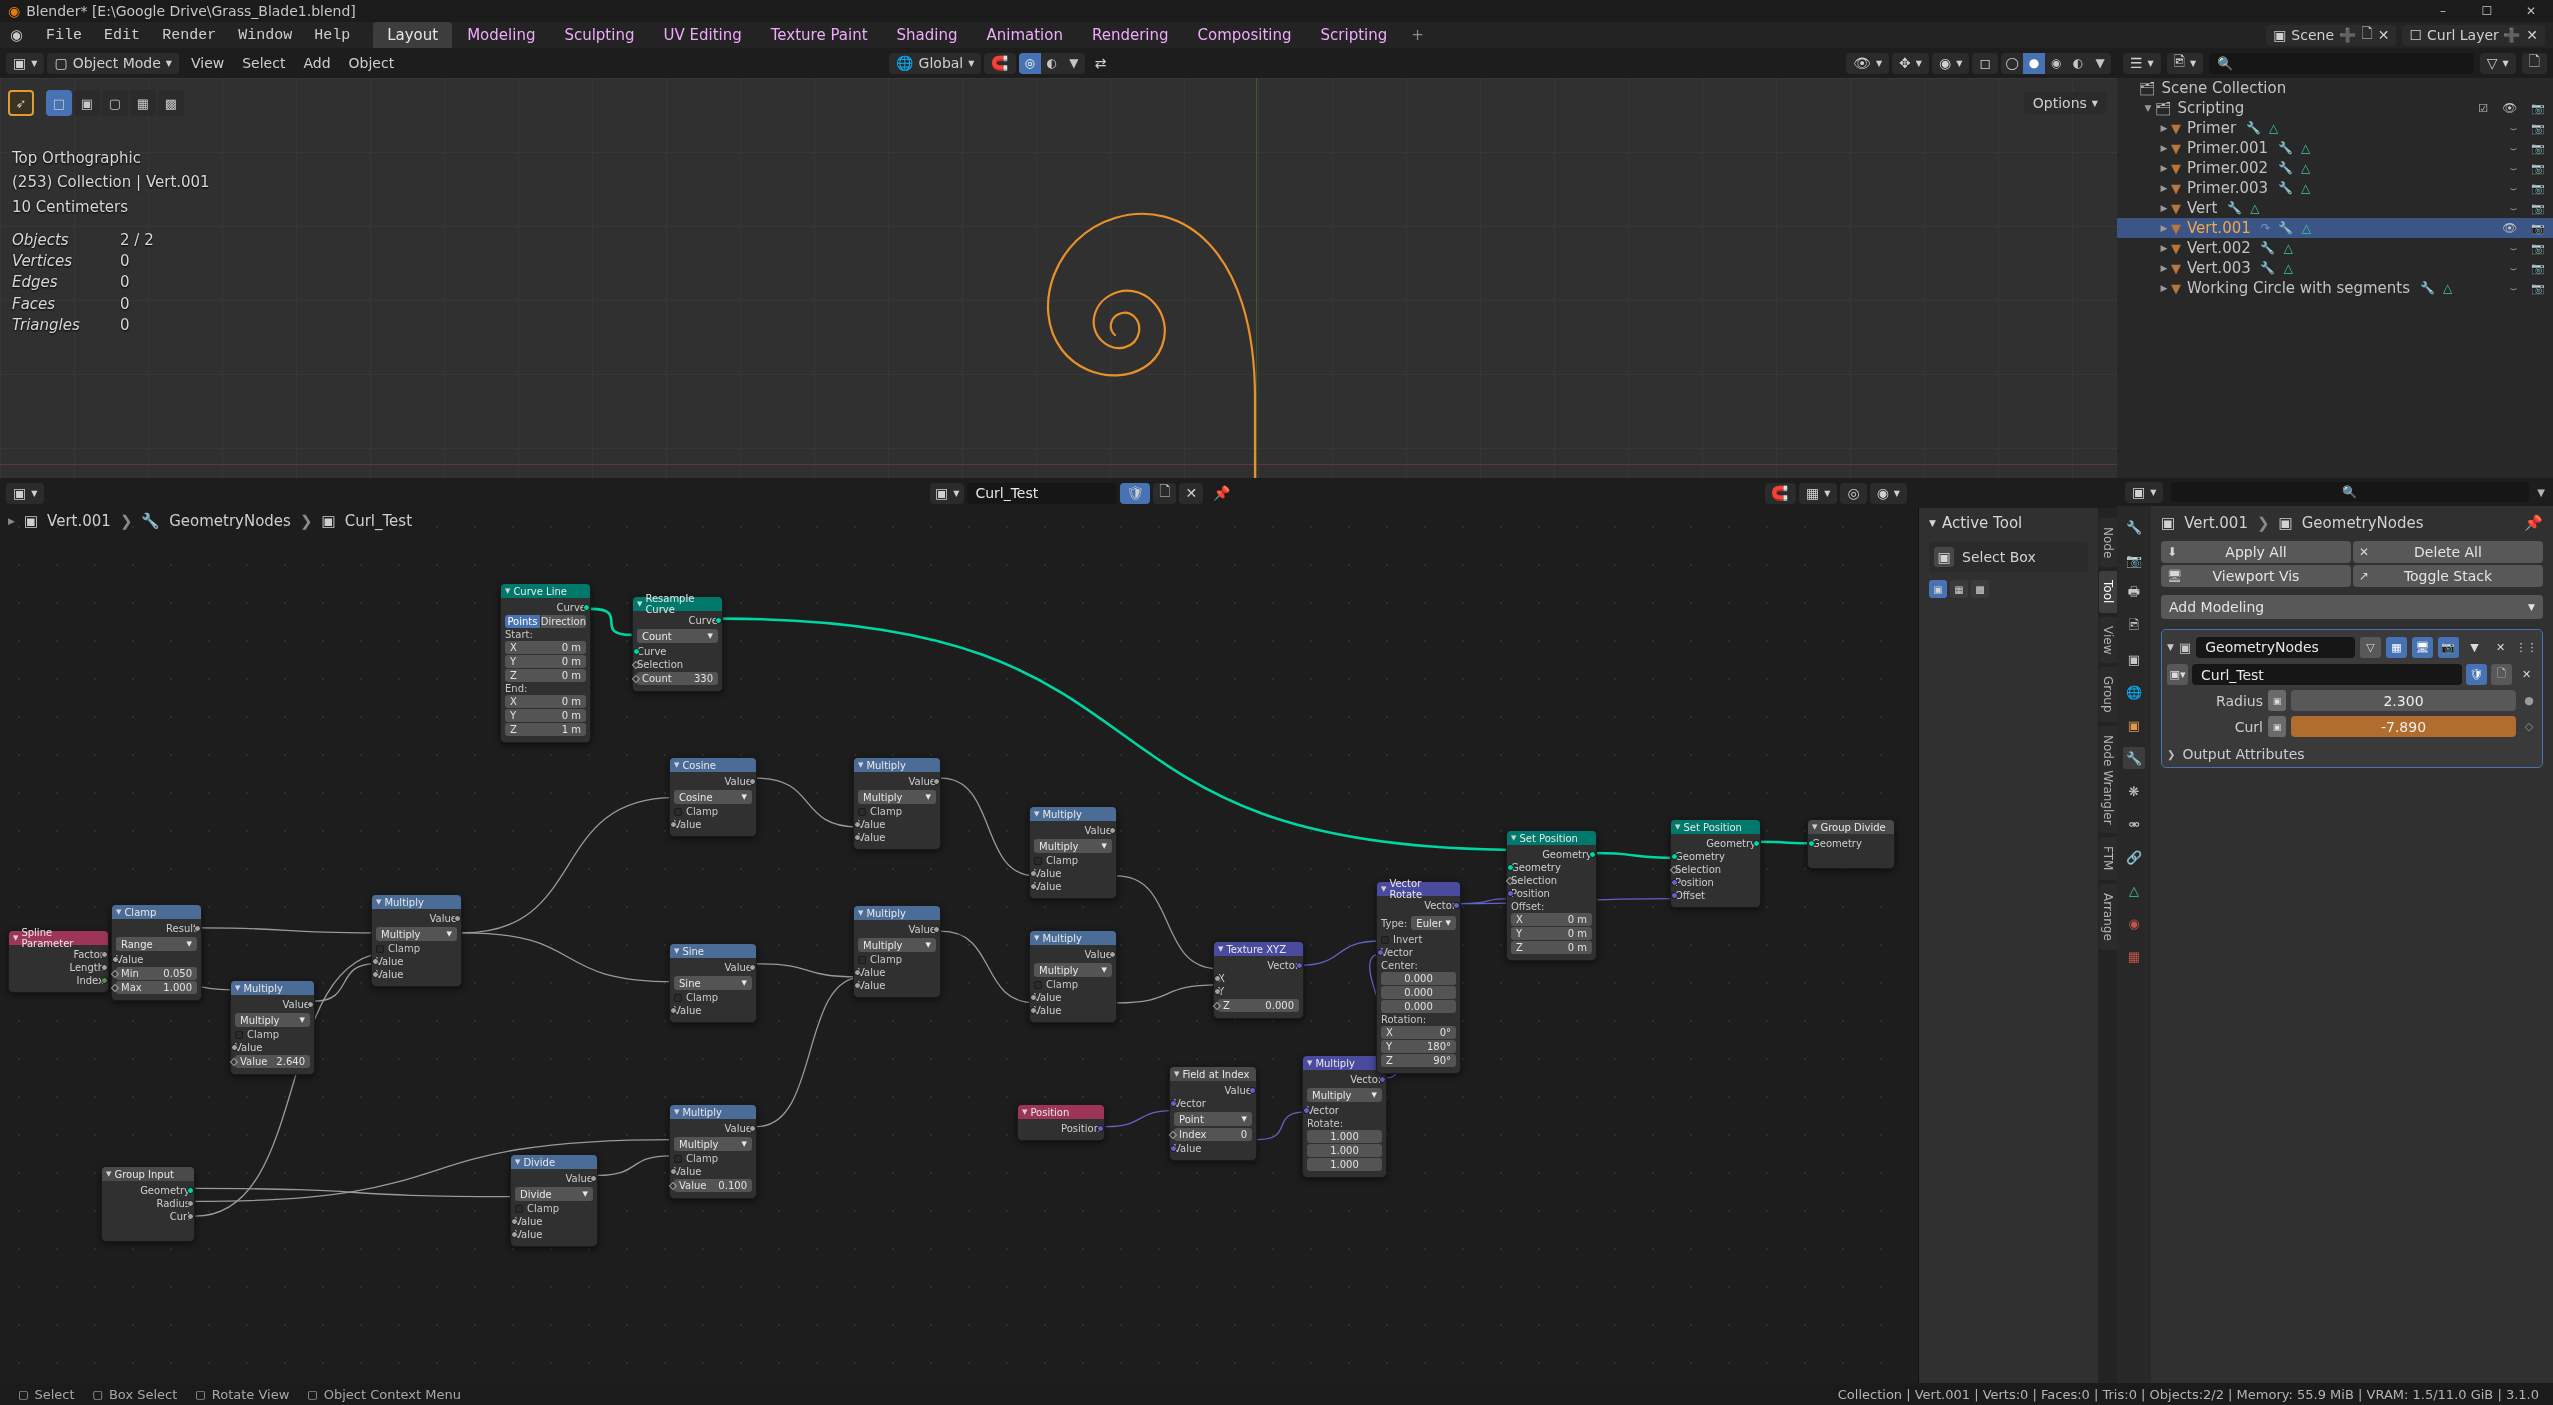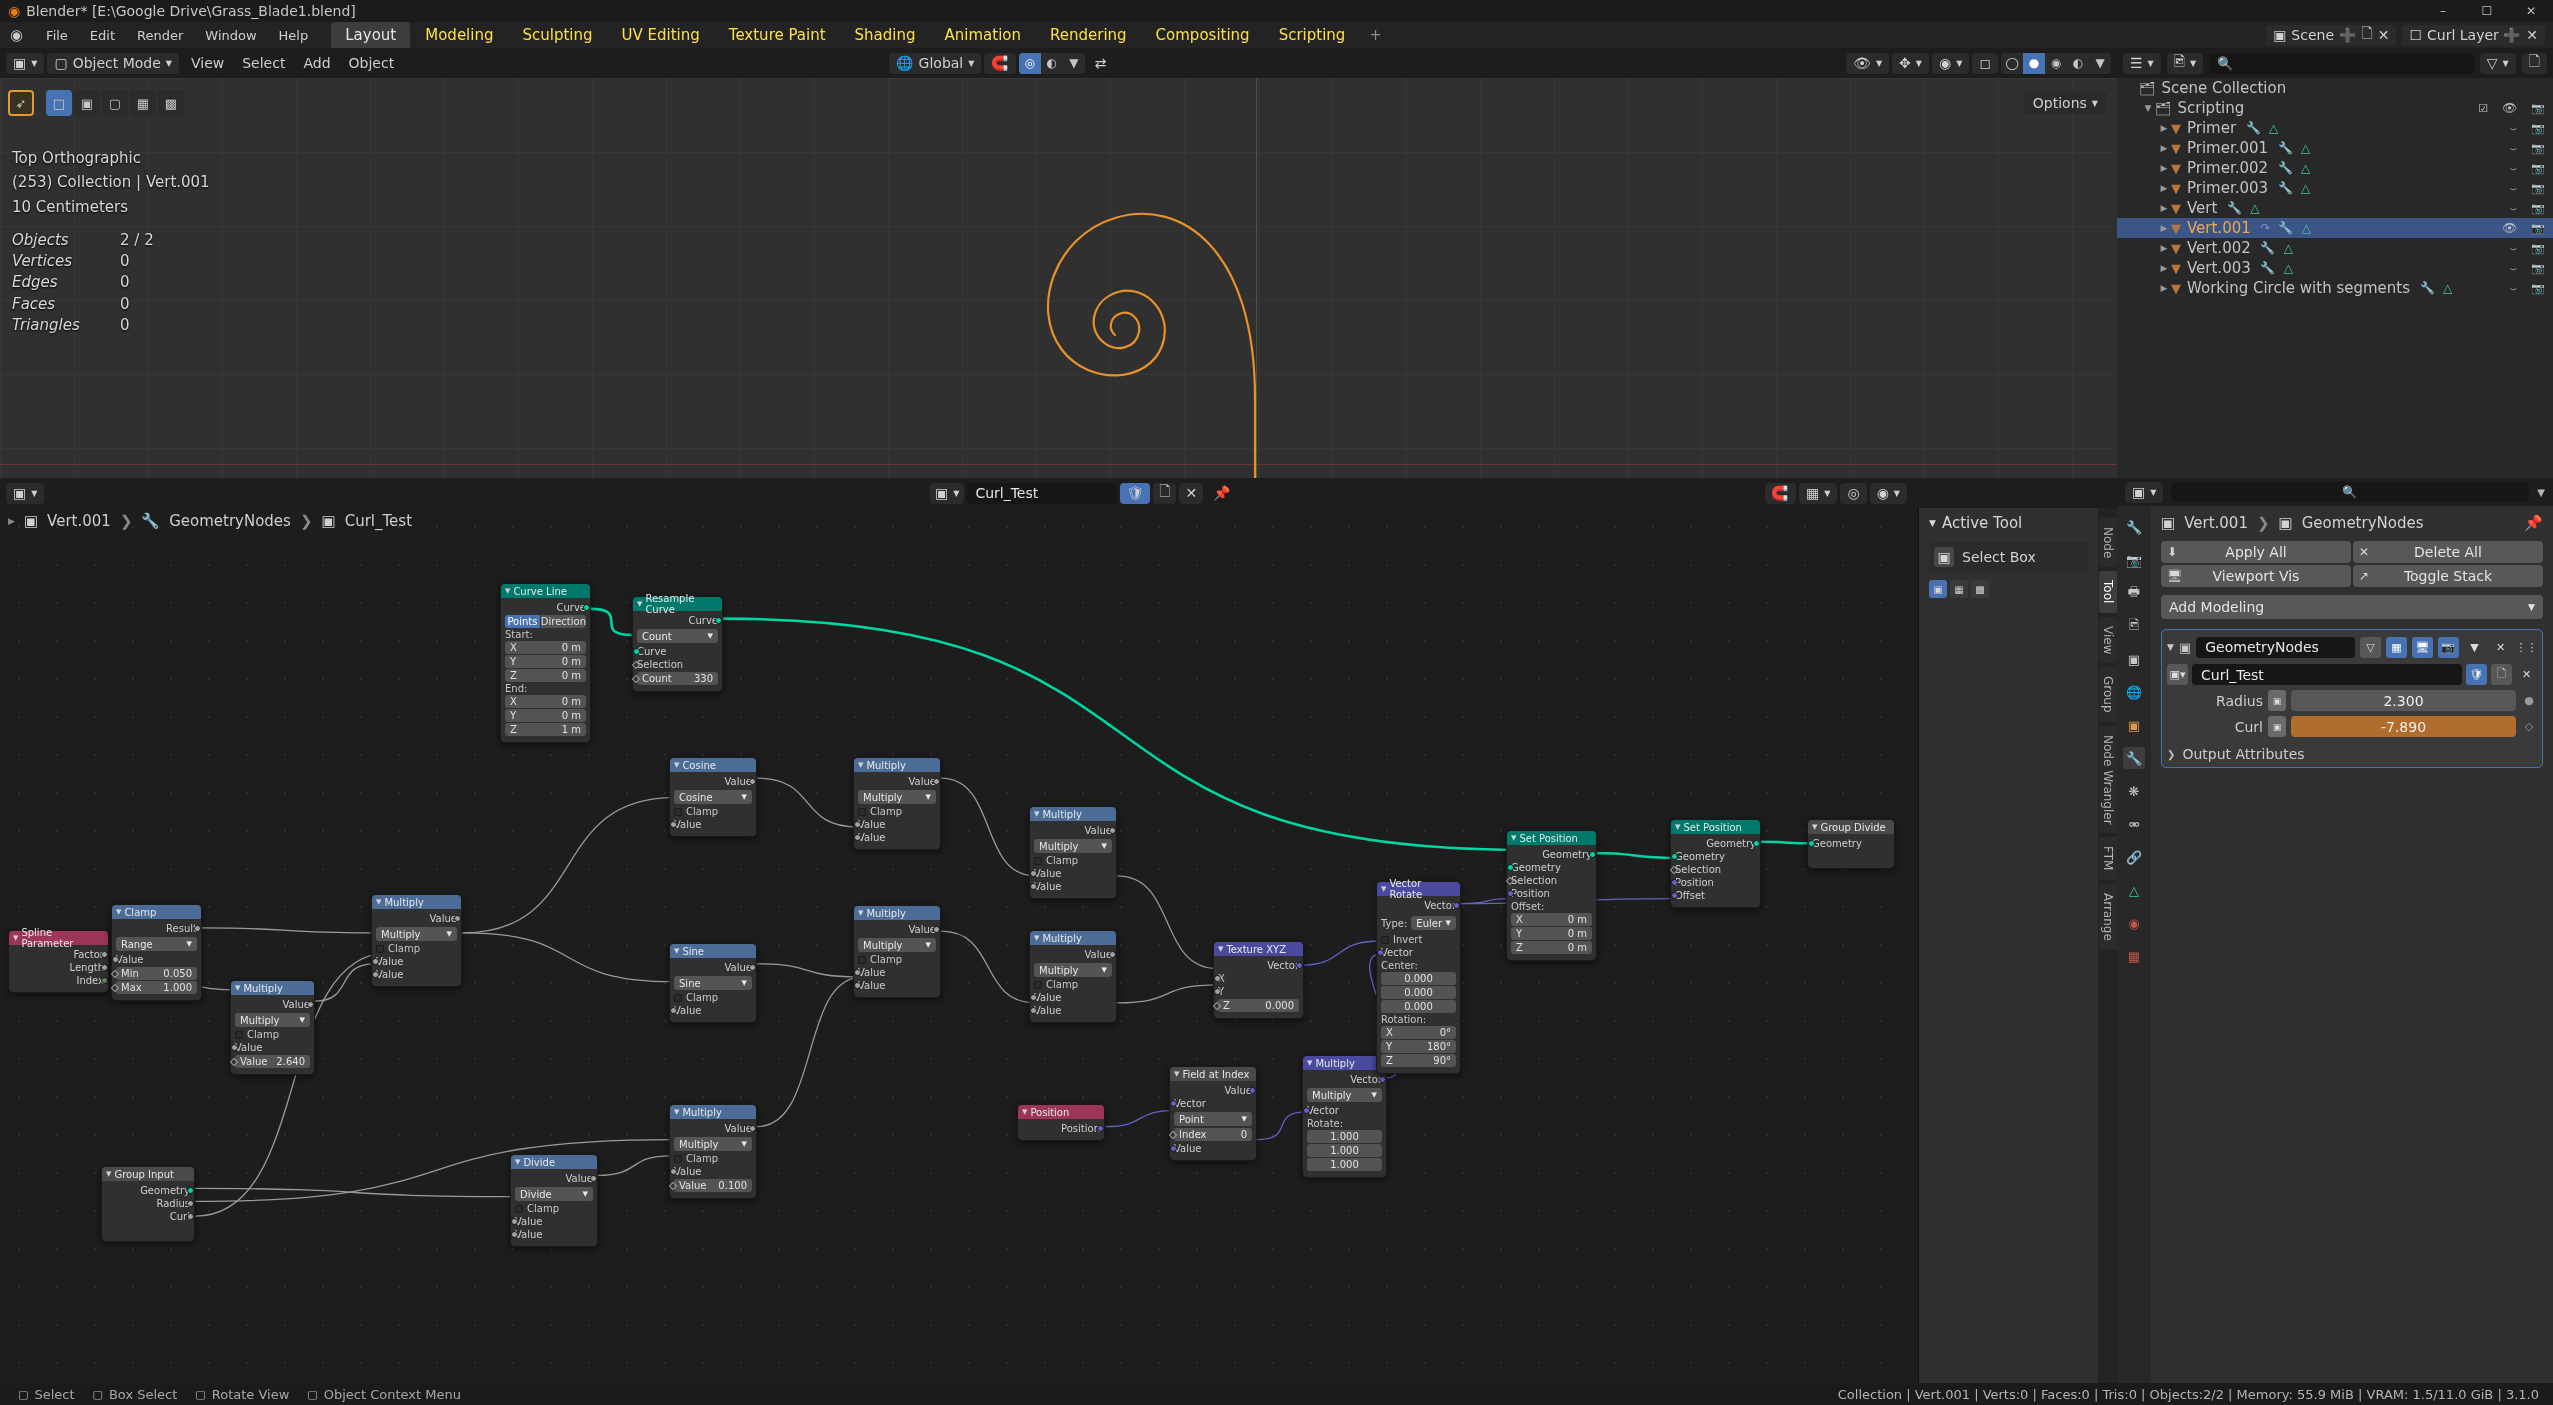--- a/index.html
+++ b/index.html
@@ -21,23 +21,23 @@
   .winbtns{ position:absolute; right:0; top:0; height:22px; display:flex;}
   .winbtns div{ width:44px; height:22px; display:flex; align-items:center;
     justify-content:center; color:#c0c0c0; font-size:12px;}
 
   
   #topbar{
     position:absolute; left:0; top:22px; width:2553px; height:26px;
     background:#232323; display:flex; align-items:center; font-size:15px;
   }
   #topbar .bicon{ color:#c9c9c9; margin:0 12px 0 10px; font-size:15px;}
-  #topbar .mi{ padding:3px 11px; color:#cfcfcf; font-size:13px; border-radius:3px;}
+  #topbar .mi{ padding:3px 11px; color:#cfcfcf; font-size:15px; border-radius:3px;font-family:Liberation Mono, monospace;}
   .wstabs{ display:flex; align-items:center; margin-left:12px; gap:1px;}
-  .wstab{ padding:4px 14px 5px; font-size:15px; color:#fde047; border-radius:4px 4px 0 0;}
+  .wstab{ padding:4px 14px 5px; font-size:15px; color:#f0abfc; border-radius:4px 4px 0 0;}
   .wstab.active{ background:#3d3d3d; color:#e6e6e6;}
   .wsplus{ padding:3px 10px; color:#8c8c8c;}
 
   
   #viewport{
     position:absolute; left:0; top:48px; width:2117px; height:430px;
     background:#303030; overflow:hidden;
   }
   #vpheader{
     position:absolute; left:0; top:0; width:2117px; height:30px;

